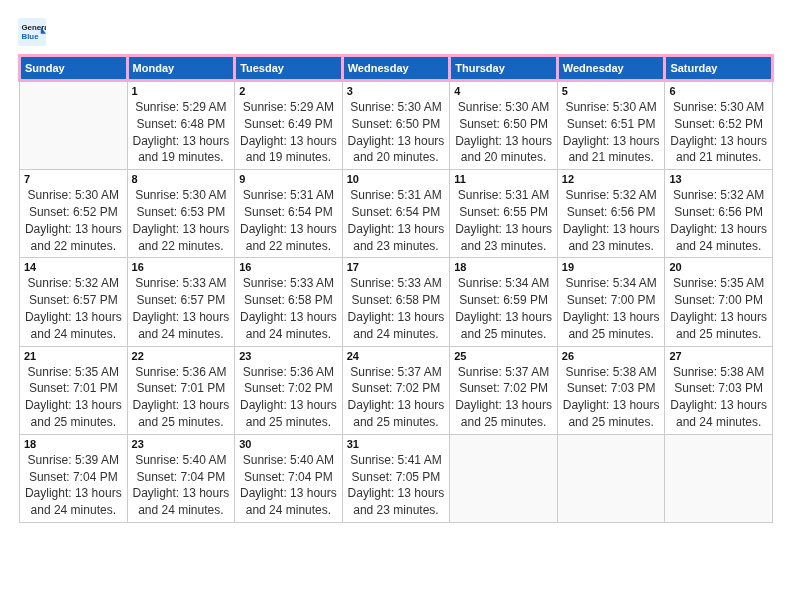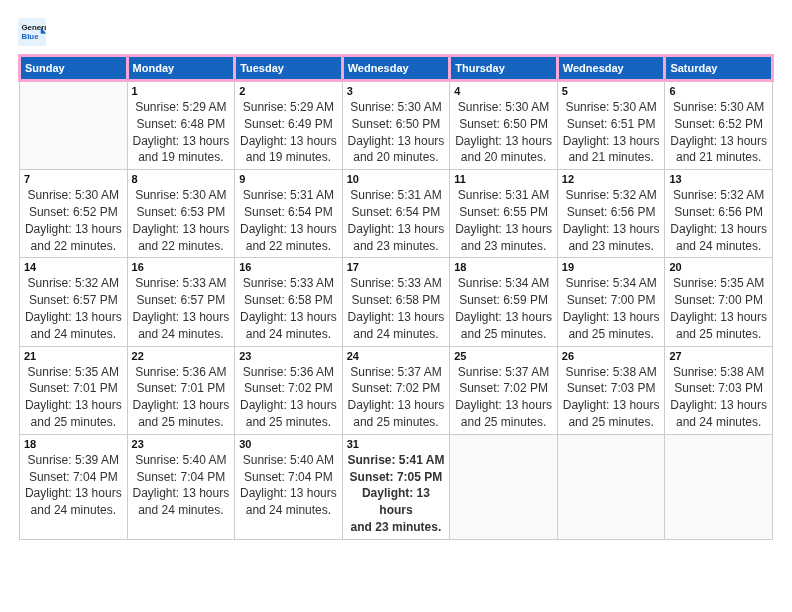--- a/index.html
+++ b/index.html
@@ -340,21 +340,21 @@
           </td>
           <td>
             <div class="day-num">30</div>
             <div class="day-info" style="white-space: pre-line;">Sunrise: 5:40 AM
 Sunset: 7:04 PM
 Daylight: 13 hours
 and 24 minutes.</div>
           </td>
           <td>
             <div class="day-num">31</div>
-            <div class="day-info" style="white-space: pre-line; font-weight: bold;">Sunrise: 5:41 AM
+            <div class="day-info" style="white-space: pre-line;">Sunrise: 5:41 AM
 Sunset: 7:05 PM
 Daylight: 13 hours
 and 23 minutes.</div>
           </td>
           <td class="empty"></td>
           <td class="empty"></td>
           <td class="empty"></td>
         </tr>
       </tbody>
   </table>

